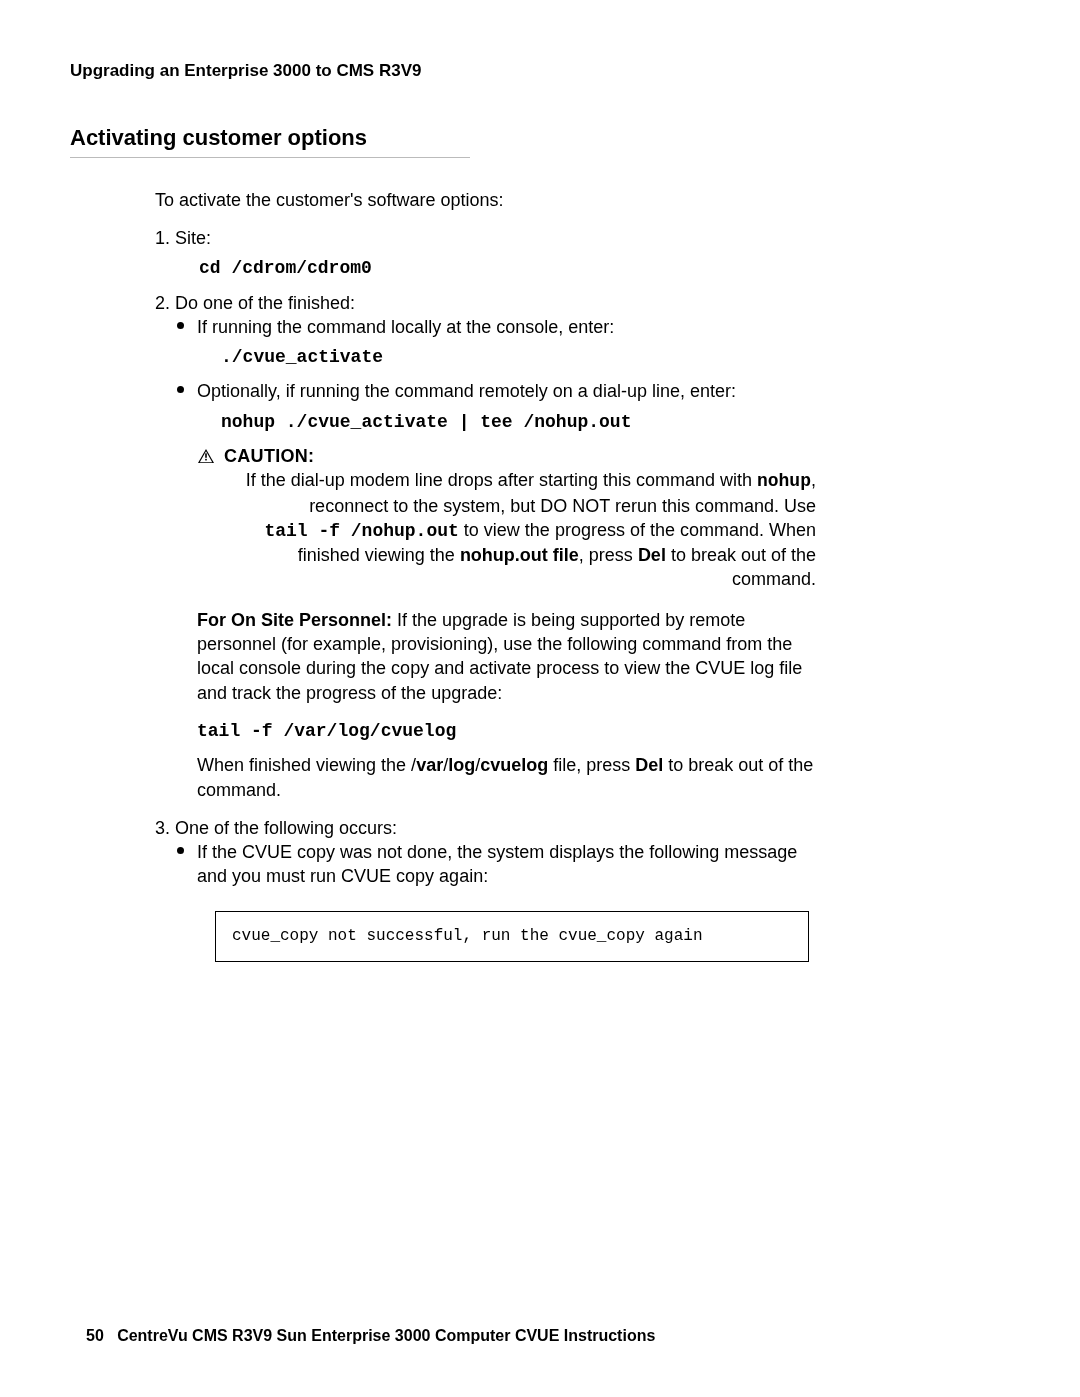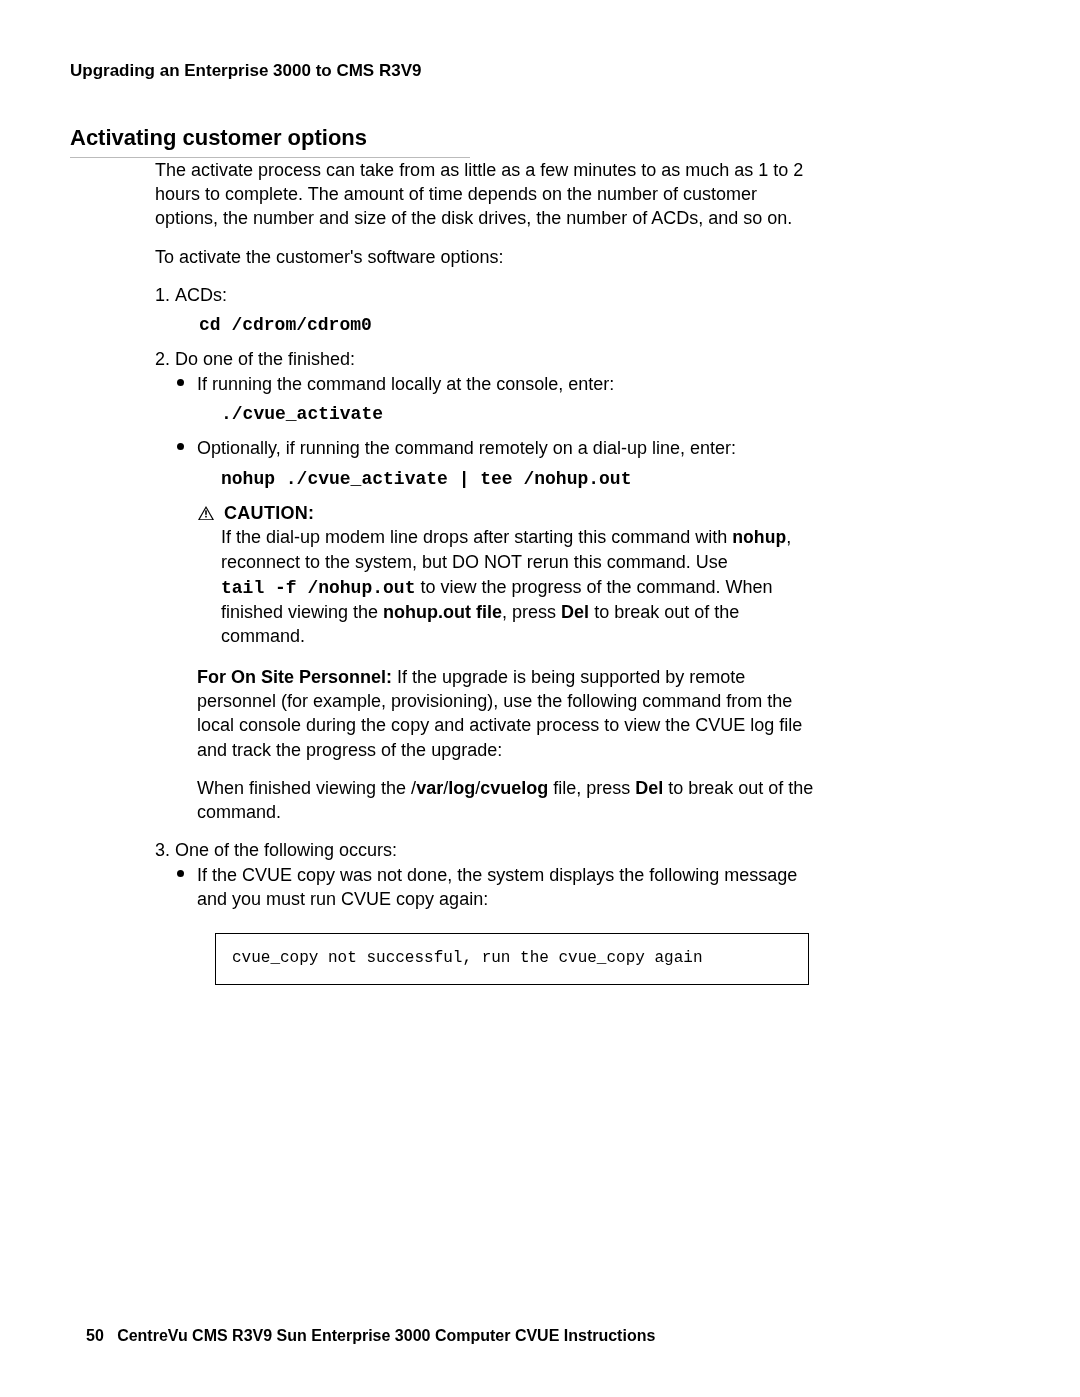--- a/index.html
+++ b/index.html
@@ -23,20 +23,21 @@
     font-size: 17px;
     margin-bottom: 40px;
   }
   .section-heading {
     font-weight: bold;
     font-size: 22px;
     padding-bottom: 4px;
     display: inline-block;
     border-bottom: 1px solid #bbb;
     min-width: 400px;
+    margin-bottom: 30px;
   }
   .body-block {
     margin-left: 85px;   
     margin-right: 20px;
   }
   .body-block p {
     margin: 0 0 14px 0;
   }
   ol.steps {
     list-style: decimal;
@@ -90,20 +91,21 @@
     vertical-align: -2px;
     margin-right: 4px;
   }
   .caution-label {
     font-weight: bold;
     letter-spacing: 0.3px;
   }
   .caution-body {
     margin-left: 24px;
     margin-bottom: 14px;
+    text-align: right;
   }
   .bold { font-weight: bold; }
   .output-box {
     border: 1px solid #000;
     font-family: "Courier New", Courier, monospace;
     font-size: 16px;
     padding: 14px 16px;
     margin: 22px 2px 0 40px;
     width: 560px;
   }
@@ -119,28 +121,27 @@
 <body>
 
 <div class="page">
 
   <div class="running-header">Upgrading an Enterprise 3000 to CMS R3V9</div>
 
   <div class="section-heading">Activating customer options</div>
 
   <div class="body-block">
 
-    <p>The activate process can take from as little as a few minutes to as much as 1 to 2 hours to complete. The amount of time depends on the number of customer options, the number and size of the disk drives, the number of ACDs, and so on.</p>
 
     <p>To activate the customer's software options:</p>
 
     <ol class="steps">
 
       <li>
-        <span>ACDs:</span>
+        <span>Site:</span>
         <div class="code">cd /cdrom/cdrom0</div>
       </li>
 
       <li>
         <span>Do one of the finished:</span>
 
         <ul class="bullets sub">
 
           <li>
             <span>If running the command locally at the console, enter:</span>
@@ -164,20 +165,21 @@
             </div>
 
             <div class="caution-body">
               <span>If the dial-up modem line drops after starting this command with </span><span class="code-inline">nohup</span><span>, reconnect to the system, but DO NOT rerun this command. Use </span><span class="code-inline">tail -f /nohup.out</span><span> to view the progress of the command. When finished viewing the </span><span class="bold">nohup.out file</span><span>, press </span><span class="bold">Del</span><span> to break out of the command.</span>
             </div>
 
             <p style="margin-left:0;margin-top:16px;">
               <span class="bold">For On Site Personnel:</span><span> If the upgrade is being supported by remote personnel (for example, provisioning), use the following command from the local console during the copy and activate process to view the CVUE log file and track the progress of the upgrade:</span>
             </p>
 
+            <div class="code" style="margin-left:0;">tail -f /var/log/cvuelog</div>
 
             <p style="margin-left:0;">
               <span>When finished viewing the /</span><span class="bold">var</span><span>/</span><span class="bold">log</span><span>/</span><span class="bold">cvuelog</span><span> file, press </span><span class="bold">Del</span><span> to break out of the command.</span>
             </p>
           </li>
         </ul>
       </li>
 
       <li>
         <span>One of the following occurs:</span>

